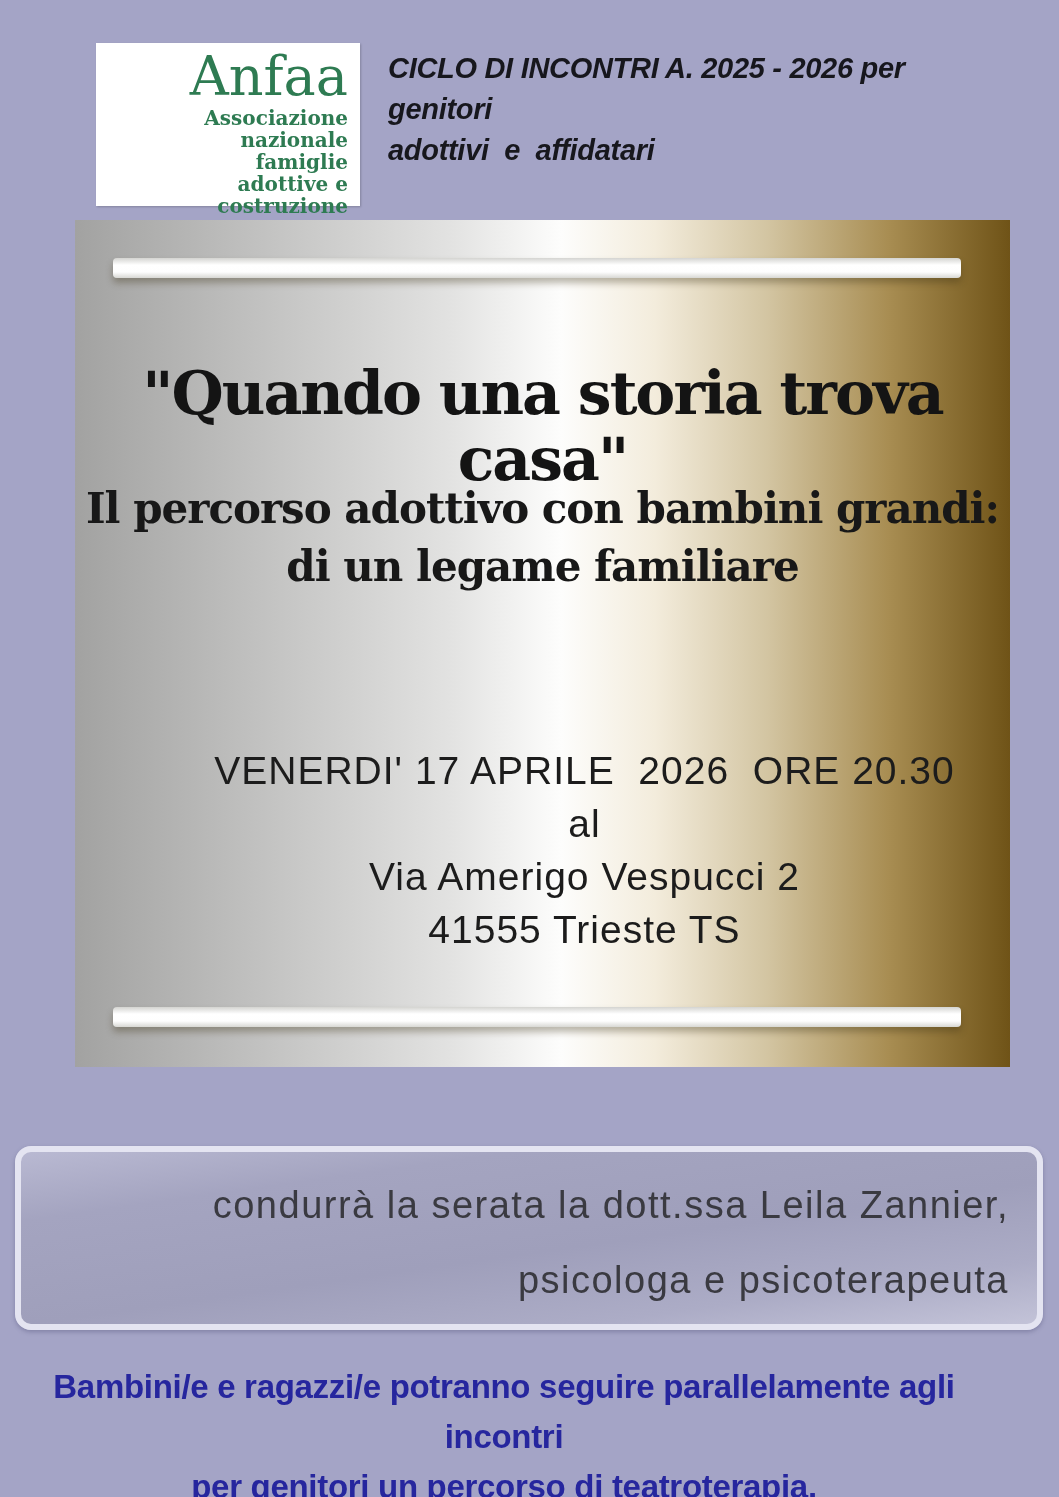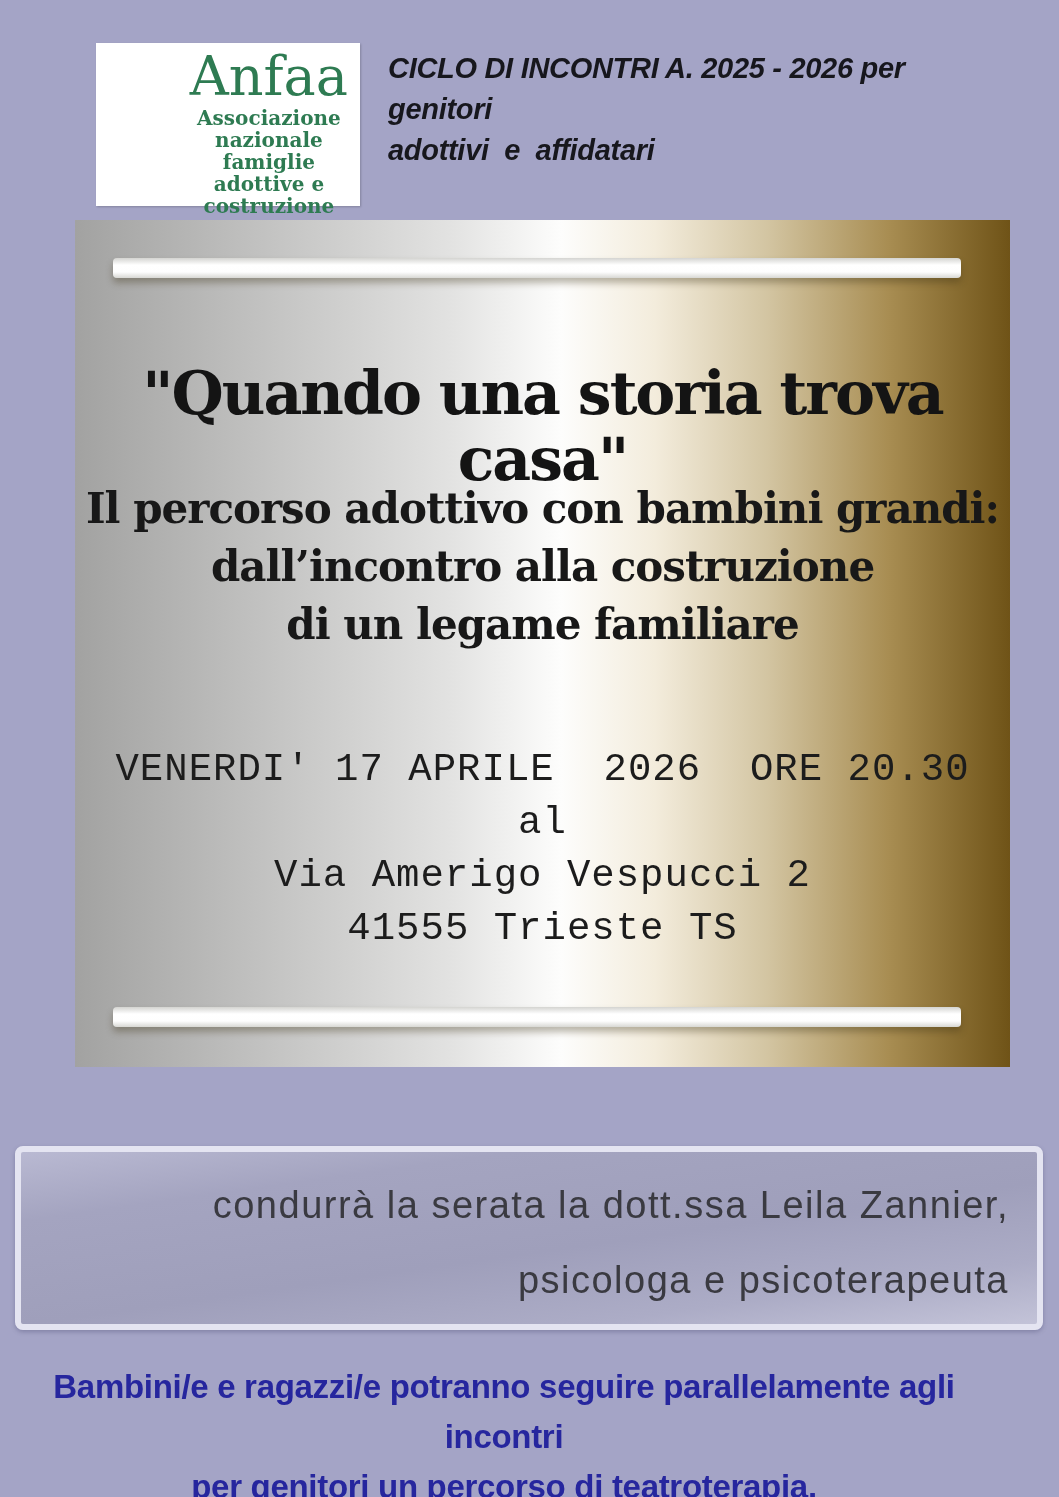--- a/index.html
+++ b/index.html
@@ -23,21 +23,21 @@
     position: absolute; left: 4px; top: -28px;
     font-family: "DejaVu Serif", serif;
     font-size: 124px; font-weight: bold; font-style: normal;
     color: #3d8a63;
     text-shadow: 3px 4px 4px rgba(40,40,40,0.55);
     letter-spacing: -6px;
     line-height: 1.5;
   }
   .logo-right {
     position: absolute; right: 12px; top: 4px;
-    text-align: center;
+    text-align: right;
     font-family: "DejaVu Serif", serif;
     color: #2e7b52;
   }
   .logo-brand {
     font-size: 54px; line-height: 60px; letter-spacing: 0px;
   }
   .logo-line {
     font-size: 20px; line-height: 22px; font-weight: bold;
   }
 
@@ -80,30 +80,31 @@
     text-align: center;
     font-family: "DejaVu Serif", serif;
     font-weight: bold;
     font-size: 42px; line-height: 58px;
     color: #181818;
     letter-spacing: -1px;
   }
   .event-block {
     position: absolute; left: 0; top: 524px; width: 100%;
     text-align: center;
-    font-family: Liberation Mono, monospace;
+    font-family: Liberation Sans, sans-serif;
     font-size: 39px; line-height: 53px;
     color: #1c1c1c;
     letter-spacing: 1px;
+    padding-left: 42px;
   }
 
   
   .presenter-box {
     left: 15px; top: 1146px; width: 1016px; height: 172px;
-    border-radius: 8px;
+    border-radius: 16px;
     border: 6px solid #e4e4f1;
     background: linear-gradient(172deg,
       #b9b9d2 0%, #a4a4c0 22%, #9f9fbb 55%, #acacc6 80%, #c3c3d8 100%);
     box-shadow: 0 2px 4px rgba(70,70,110,0.35);
   }
   .presenter-text {
     position: absolute; right: 28px; top: 16px;
     text-align: right;
     font-family: "Liberation Sans", sans-serif;
     font-size: 38px; line-height: 75px;
@@ -142,21 +143,20 @@
     <div class="pre">adottivi  e  affidatari</div>
   </div>
 
   <div class="abs panel">
     <div class="rule rule-top"></div>
 
     <h1 class="panel-title">"Quando una storia trova casa"</h1>
 
     <div class="panel-subtitle">
       <div>Il percorso adottivo con bambini grandi:</div>
-      <div>dall’incontro alla costruzione</div>
       <div>di un legame familiare</div>
     </div>
 
     <div class="event-block">
       <div class="pre">VENERDI' 17 APRILE  2026  ORE 20.30</div>
       <div>al</div>
       <div>Via Amerigo Vespucci 2</div>
       <div>41555 Trieste TS</div>
     </div>
 

